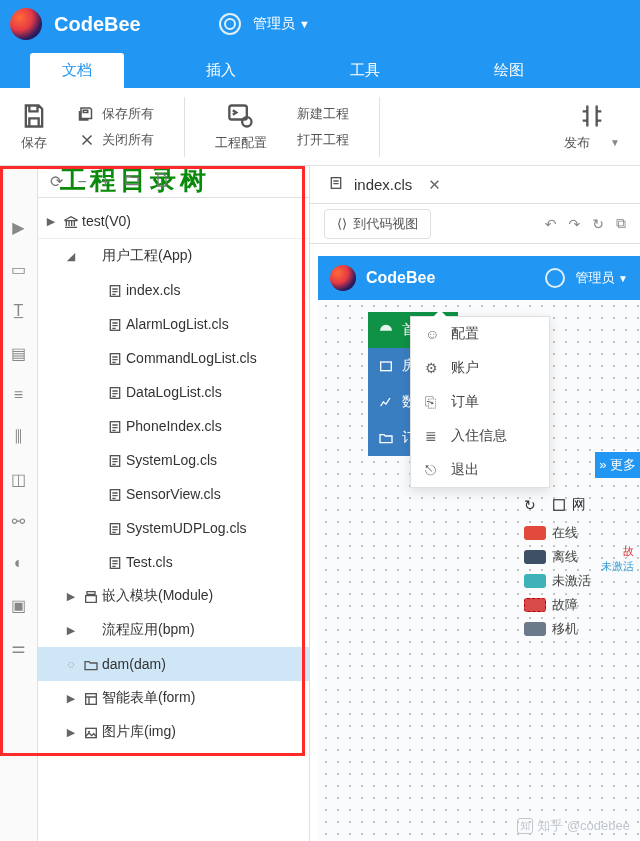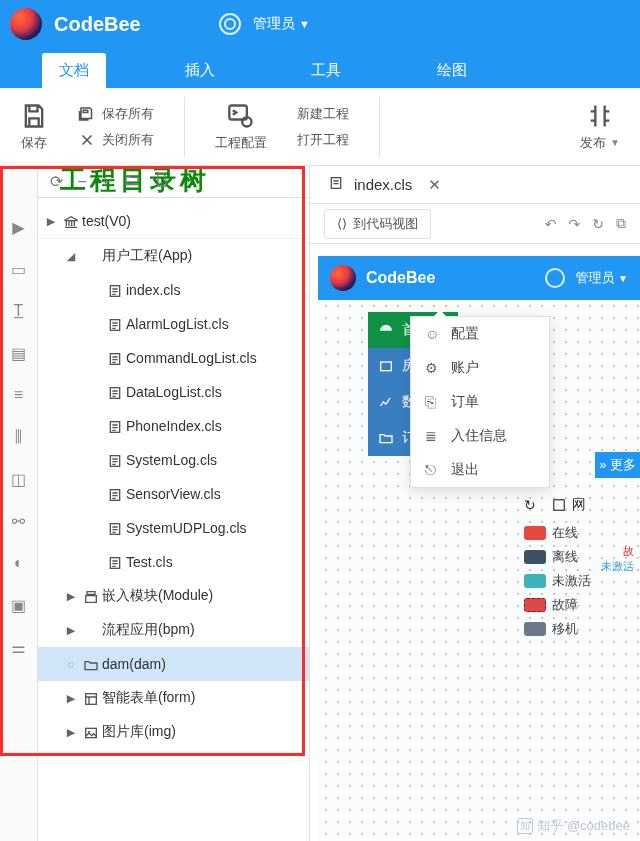--- a/index.html
+++ b/index.html
@@ -9,21 +9,21 @@
 .titlebar { background: #2196f3; color: #fff; display: flex; align-items: center; height: 48px; padding: 0 10px; gap: 12px; }
 .titlebar .logo { width: 32px; height: 32px; background: radial-gradient(circle at 30% 30%, #ff6b35, #e63946 40%, #2a1a5e 70%); border-radius: 50%; }
 .titlebar .appname { font-size: 20px; font-weight: bold; }
 .titlebar .user-icon { width: 22px; height: 22px; border: 2px solid #fff; border-radius: 50%; display: flex; align-items: center; justify-content: center; margin-left: auto; opacity: .85; }
 .titlebar .user-icon::after { content: ""; width: 8px; height: 8px; border-radius: 50%; background: transparent; border: 2px solid #fff; }
 .titlebar .username { display: flex; align-items: center; gap: 4px; margin-right: 320px; }
 .titlebar .chev { font-size: 11px; }
 
 
 .menurow { background: #2196f3; display: flex; align-items: flex-end; height: 40px; gap: 50px; padding-left: 30px; padding-right: 10px; font-size: 15px; }
-.menurow .mtab { color: #fff; padding: 8px 17px; cursor: pointer; margin-left: 12px; }
+.menurow .mtab { color: #fff; padding: 8px 32px; cursor: pointer; }
 .menurow .mtab.active { background: #fff; color: #2196f3; border-radius: 3px 3px 0 0; }
 
 
 .ribbon { background: #fff; height: 78px; border-bottom: 1px solid #e0e0e0; display: flex; align-items: center; padding: 8px 20px; gap: 30px; color: #555; }
 .ribbon .col { display: flex; flex-direction: column; align-items: center; gap: 4px; font-size: 13px; }
 .ribbon .col2 { display: flex; flex-direction: column; gap: 8px; font-size: 13px; justify-content: center; }
 .ribbon .col2 .row { display: flex; gap: 6px; align-items: center; }
 .ribbon svg, .ribbon .ic { width: 28px; height: 28px; }
 .ribbon .col2 svg, .ribbon .col2 .ic { width: 18px; height: 18px; }
 .ribbon .sep { width: 1px; height: 60px; background: #e0e0e0; }
@@ -149,21 +149,21 @@
     <div class="row">
       <span>打开工程</span>
     </div>
   </div>
   <div class="sep"></div>
   <div style="flex:1"></div>
   <div class="col">
     <svg viewBox="0 0 24 24">
         <path class="svg-stroke" d="M8 3v18 M16 3v18 M4 8h4 M4 16h4 M16 8h4 M16 16h4"></path>
       </svg>
-    <span style="display:flex;gap:4px;align-items:center">
+    <span style="display:flex;gap:20px;align-items:center">
         <span>发布</span>
         <span style="font-size:10px;color:#888">▼</span>
       </span>
   </div>
 </div>
 
 <div class="overlay-title">工程目录树</div>
 
 <div class="main">
 

